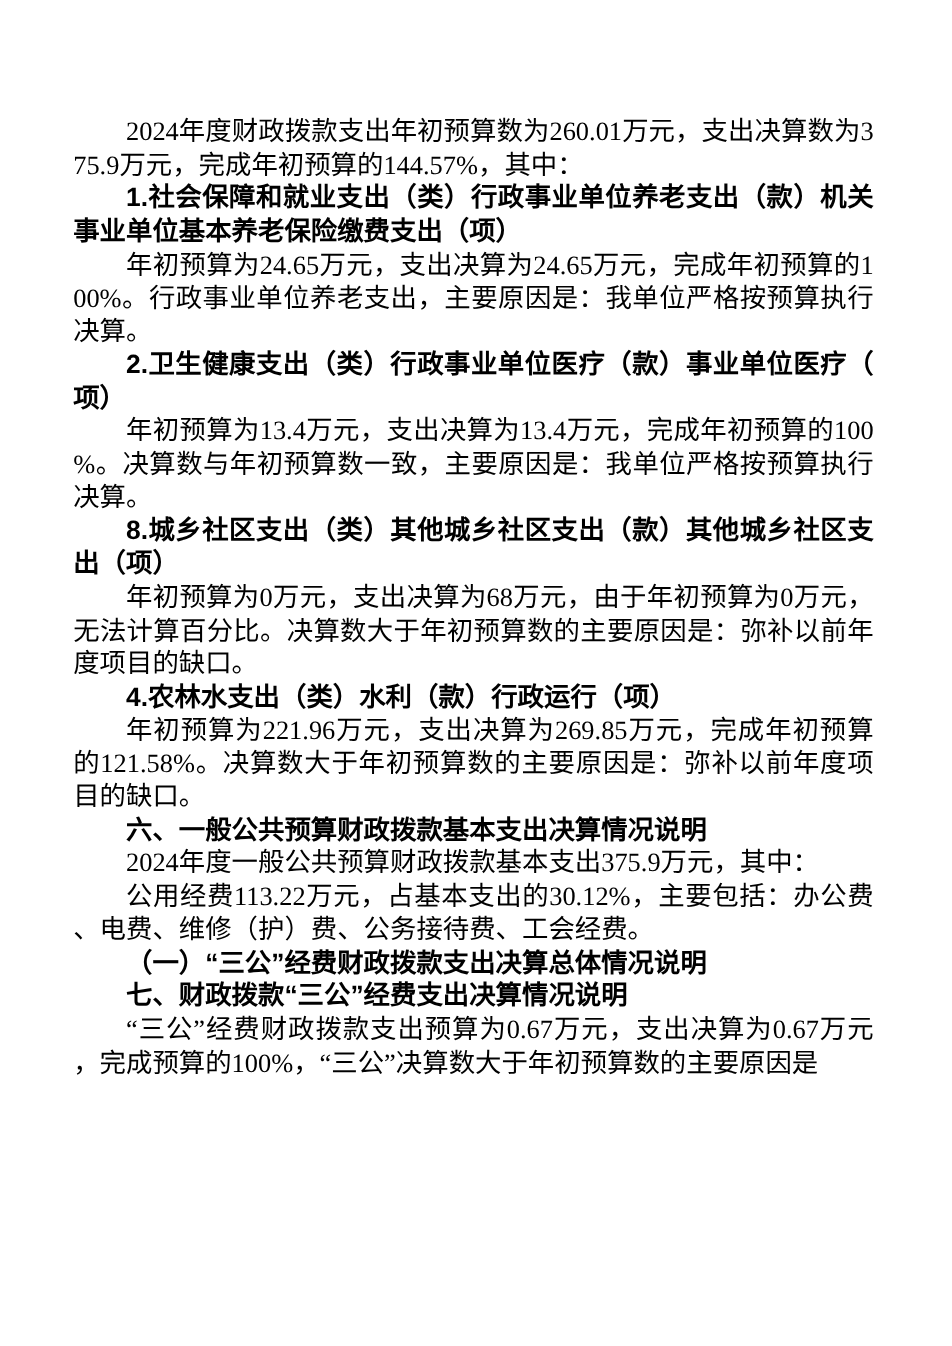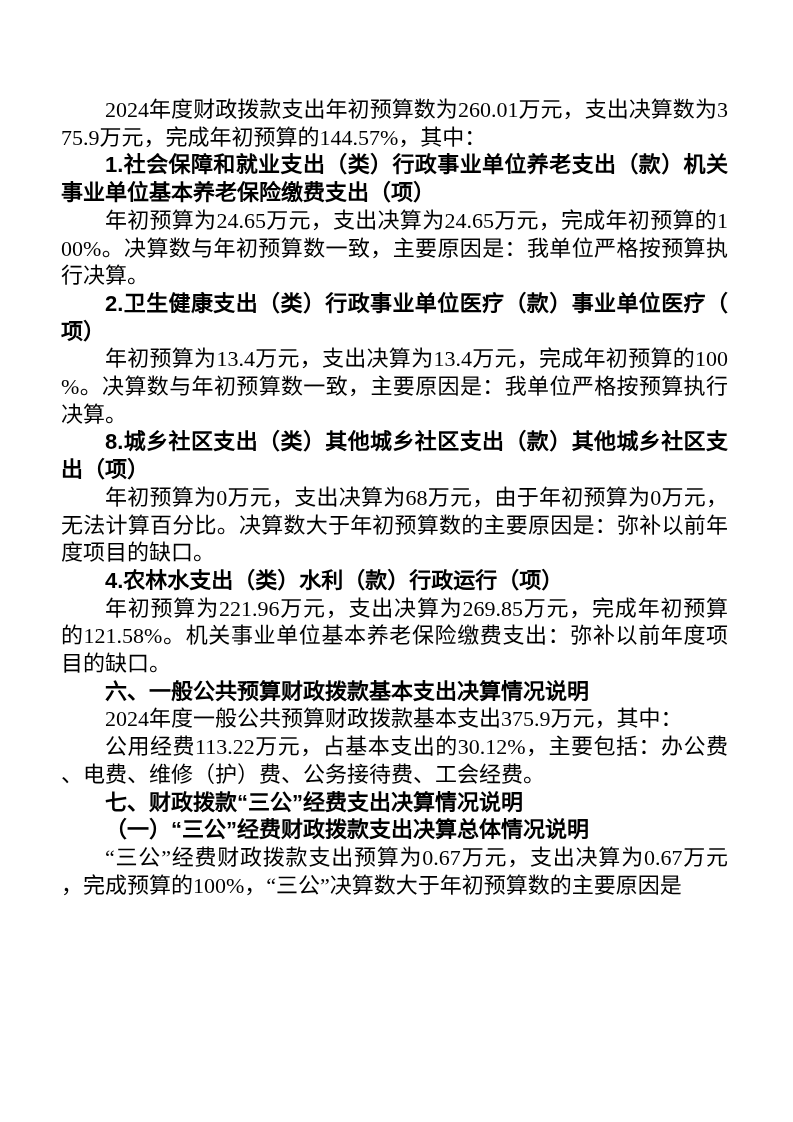--- a/index.html
+++ b/index.html
@@ -42,27 +42,27 @@
   }
 </style>
 </head>
 <body>
 
 <div class="page" style="background: rgb(255, 255, 255);">
   <div class="doc-content" style="color: rgb(0, 0, 0);">
 
   <p class="para body">2024年度财政拨款支出年初预算数为260.01万元，支出决算数为375.9万元，完成年初预算的144.57%，其中：</p>
       <p class="para heading">1.社会保障和就业支出（类）行政事业单位养老支出（款）机关事业单位基本养老保险缴费支出（项）</p>
-      <p class="para body">年初预算为24.65万元，支出决算为24.65万元，完成年初预算的100%。决算数与年初预算数一致，主要原因是：我单位严格按预算执行决算。</p>
+      <p class="para body">年初预算为24.65万元，支出决算为24.65万元，完成年初预算的100%。行政事业单位养老支出，主要原因是：我单位严格按预算执行决算。</p>
       <p class="para heading">2.卫生健康支出（类）行政事业单位医疗（款）事业单位医疗（项）</p>
       <p class="para body">年初预算为13.4万元，支出决算为13.4万元，完成年初预算的100%。决算数与年初预算数一致，主要原因是：我单位严格按预算执行决算。</p>
       <p class="para heading">8.城乡社区支出（类）其他城乡社区支出（款）其他城乡社区支出（项）</p>
       <p class="para body">年初预算为0万元，支出决算为68万元，由于年初预算为0万元，无法计算百分比。决算数大于年初预算数的主要原因是：弥补以前年度项目的缺口。</p>
       <p class="para heading">4.农林水支出（类）水利（款）行政运行（项）</p>
-      <p class="para body">年初预算为221.96万元，支出决算为269.85万元，完成年初预算的121.58%。机关事业单位基本养老保险缴费支出：弥补以前年度项目的缺口。</p>
+      <p class="para body">年初预算为221.96万元，支出决算为269.85万元，完成年初预算的121.58%。决算数大于年初预算数的主要原因是：弥补以前年度项目的缺口。</p>
       <p class="para heading">六、一般公共预算财政拨款基本支出决算情况说明</p>
       <p class="para body">2024年度一般公共预算财政拨款基本支出375.9万元，其中：</p>
       <p class="para body">公用经费113.22万元，占基本支出的30.12%，主要包括：办公费、电费、维修（护）费、公务接待费、工会经费。</p>
+      <p class="para heading">（一）“三公”经费财政拨款支出决算总体情况说明</p>
       <p class="para heading">七、财政拨款“三公”经费支出决算情况说明</p>
-      <p class="para heading">（一）“三公”经费财政拨款支出决算总体情况说明</p>
       <p class="para body">“三公”经费财政拨款支出预算为0.67万元，支出决算为0.67万元，完成预算的100%，“三公”决算数大于年初预算数的主要原因是</p>
     </div>
 </div>
 
 </body></html>

